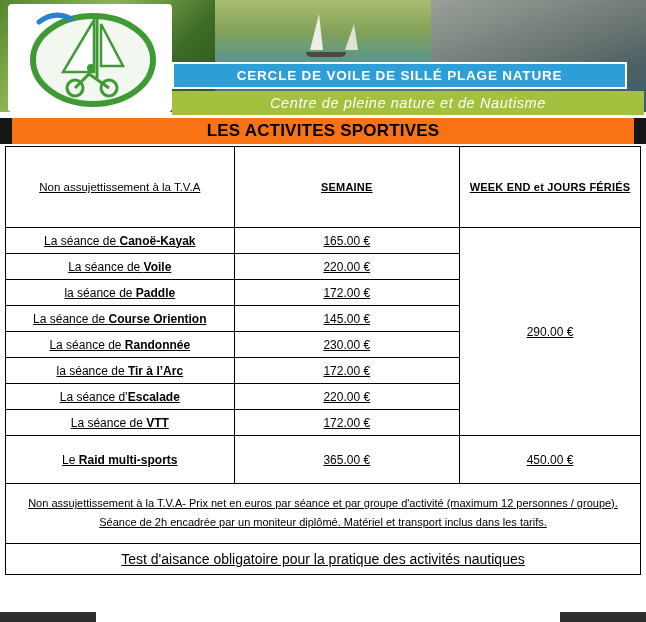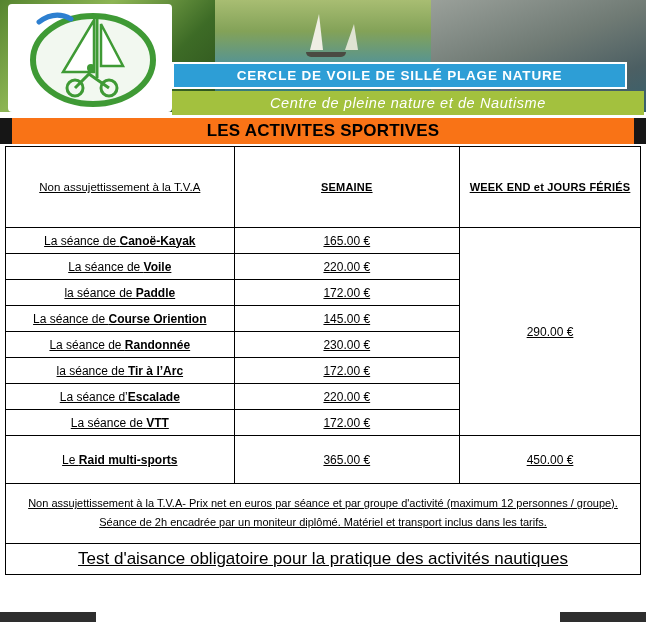--- a/index.html
+++ b/index.html
@@ -44,21 +44,21 @@
   table{width:100%;border-collapse:collapse;table-layout:fixed;}
   td{border:1.6px solid #000;text-align:center;vertical-align:middle;
      font-size:12px;padding:0 4px;overflow:hidden;}
   .hdr{height:80px;}
   .hdr-c1{font-size:11.5px;}
   .hdr-c2,.hdr-c3{font-size:11px;font-weight:bold;letter-spacing:.2px;}
   .act{height:26px;}
   .raid{height:48px;}
   .weekend-cell{font-size:12px;}
   .footnote-cell{padding:10px 16px;font-size:11px;line-height:1.75;}
-  .notice-cell{height:30px;font-size:17px;}
+  .notice-cell{height:30px;font-size:14px;}
 
   
   .bottom-bar{position:absolute;bottom:0;height:10px;background:#2e2e2e;}
   .bottom-bar.left{left:0;width:96px;}
   .bottom-bar.right{right:0;width:86px;}
 </style>
 </head>
 <body>
 
 <div class="banner">

